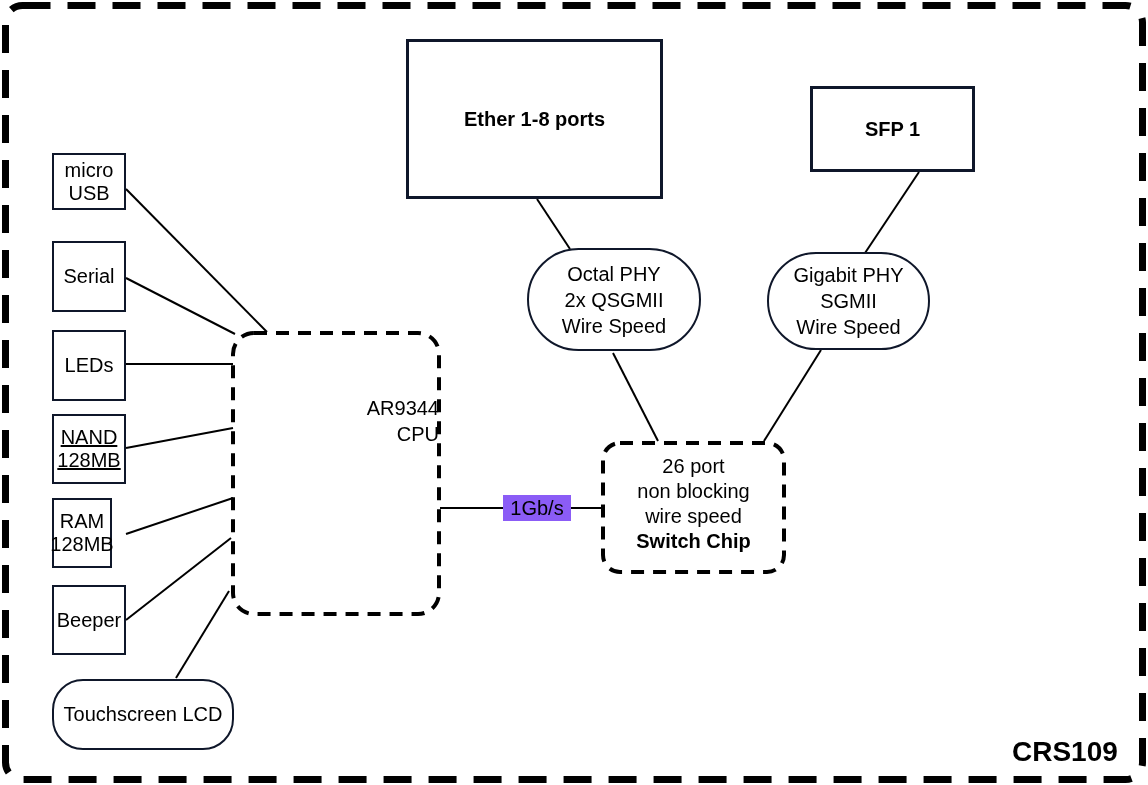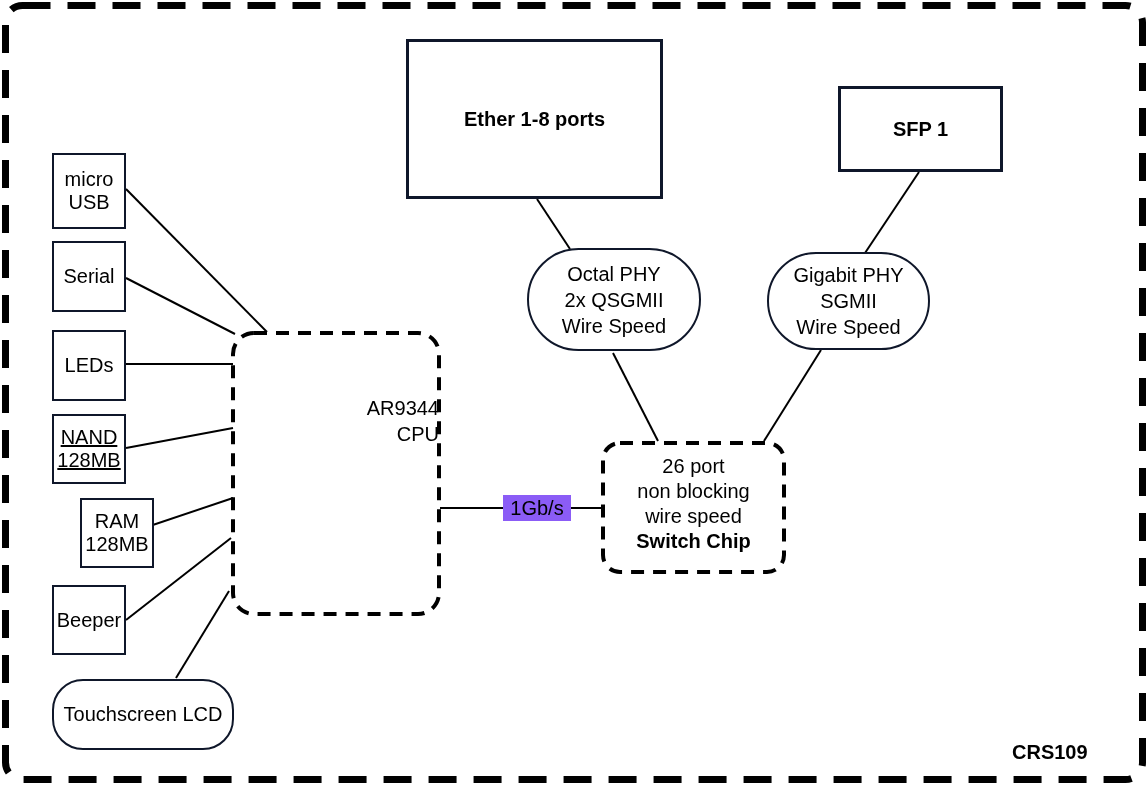--- a/index.html
+++ b/index.html
@@ -40,44 +40,44 @@
   .floating {
     position: absolute;
     display: flex;
     flex-direction: column;
     align-items: center;
     justify-content: flex-start;
     text-align: center;
     font-size: 20px;
     line-height: 26px;
   }
-  #micro-usb      { left: 52px;  top: 153px; width: 74px;  height: 76px; }
+  #micro-usb      { left: 52px;  top: 153px; width: 74px;  height: 57px; }
   #serial-box     { left: 52px;  top: 241px; width: 74px;  height: 71px; }
   #leds-box       { left: 52px;  top: 330px; width: 74px;  height: 71px; }
   #nand-box       { left: 52px;  top: 414px; width: 74px;  height: 70px; text-decoration: underline; }
-  #ram-box        { left: 52px;  top: 498px; width: 74px;  height: 70px; margin-left: 28px; }
+  #ram-box        { left: 52px;  top: 498px; width: 60px;  height: 70px; }
   #beeper-box     { left: 52px;  top: 585px; width: 74px;  height: 70px; }
   #touchscreen-box{ left: 52px;  top: 679px; width: 182px; height: 71px; border-radius: 31px; }
   #ether-box      { left: 406px; top: 39px;  width: 257px; height: 160px; }
-  #sfp-box        { left: 838px; top: 86px;  width: 165px; height: 86px; }
+  #sfp-box        { left: 810px; top: 86px;  width: 165px; height: 86px; }
   #octal-phy      { left: 527px; top: 248px; width: 174px; height: 103px; border-radius: 52px; }
   #gigabit-phy    { left: 767px; top: 252px; width: 163px; height: 98px;  border-radius: 49px; }
   #cpu-name       { left: 233px; top: 395px; width: 206px; align-items: flex-end; }
   #cpu-detail     { left: 233px; top: 495px; width: 206px; }
   #switch-text    { left: 603px; top: 454px; width: 181px; line-height: 25px; }
   #switch-text .bold { font-weight: bold; }
   #link-label {
     left: 503px; top: 495px; width: 68px; height: 26px;
     background: #8b5cf6;
     justify-content: center;
   }
   #model-label {
     left: 1012px; top: 741px;
     font-weight: bold;
-    font-size: 20px;
+    font-size: 28px;
     line-height: 22px;
   }
 </style>
 </head>
 <body>
 
 <div id="canvas">
 
   <svg id="wires" viewBox="0 0 1148 785" xmlns="http://www.w3.org/2000/svg">
 

